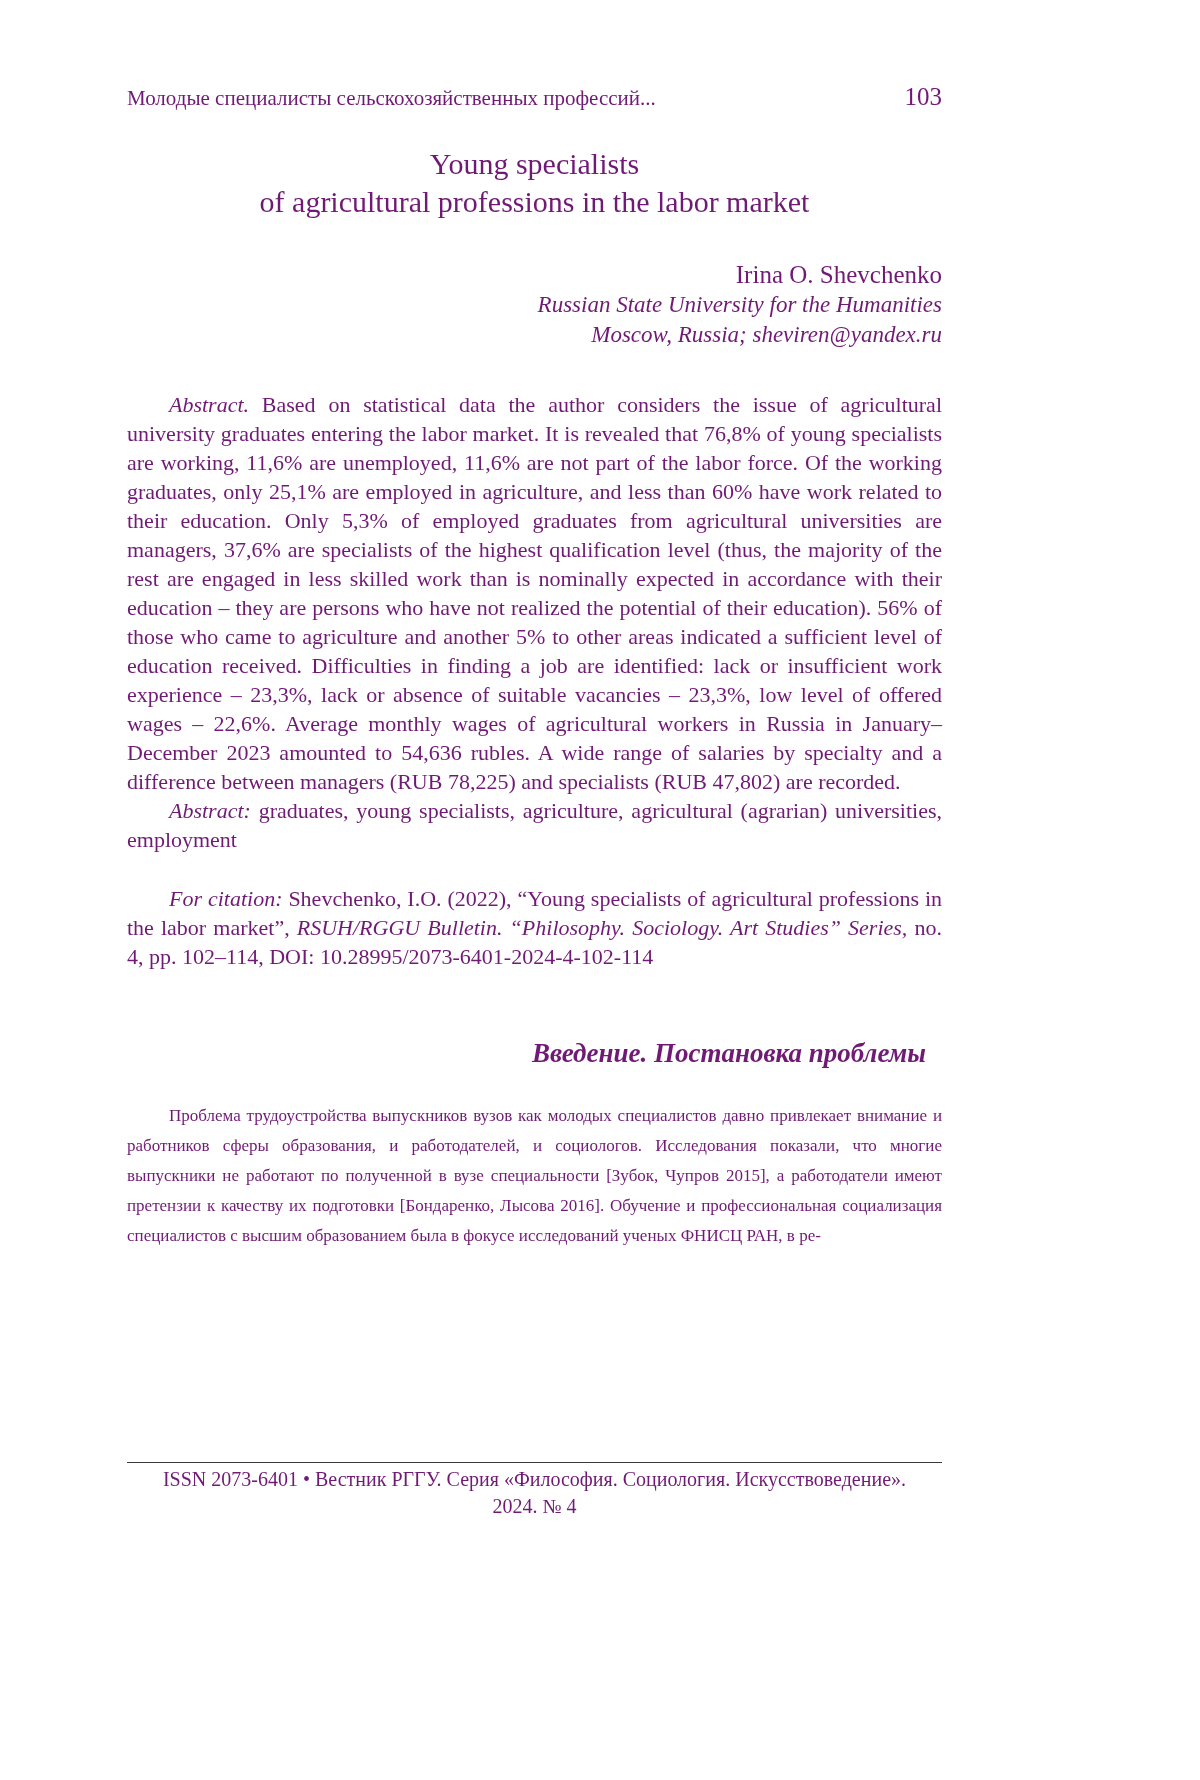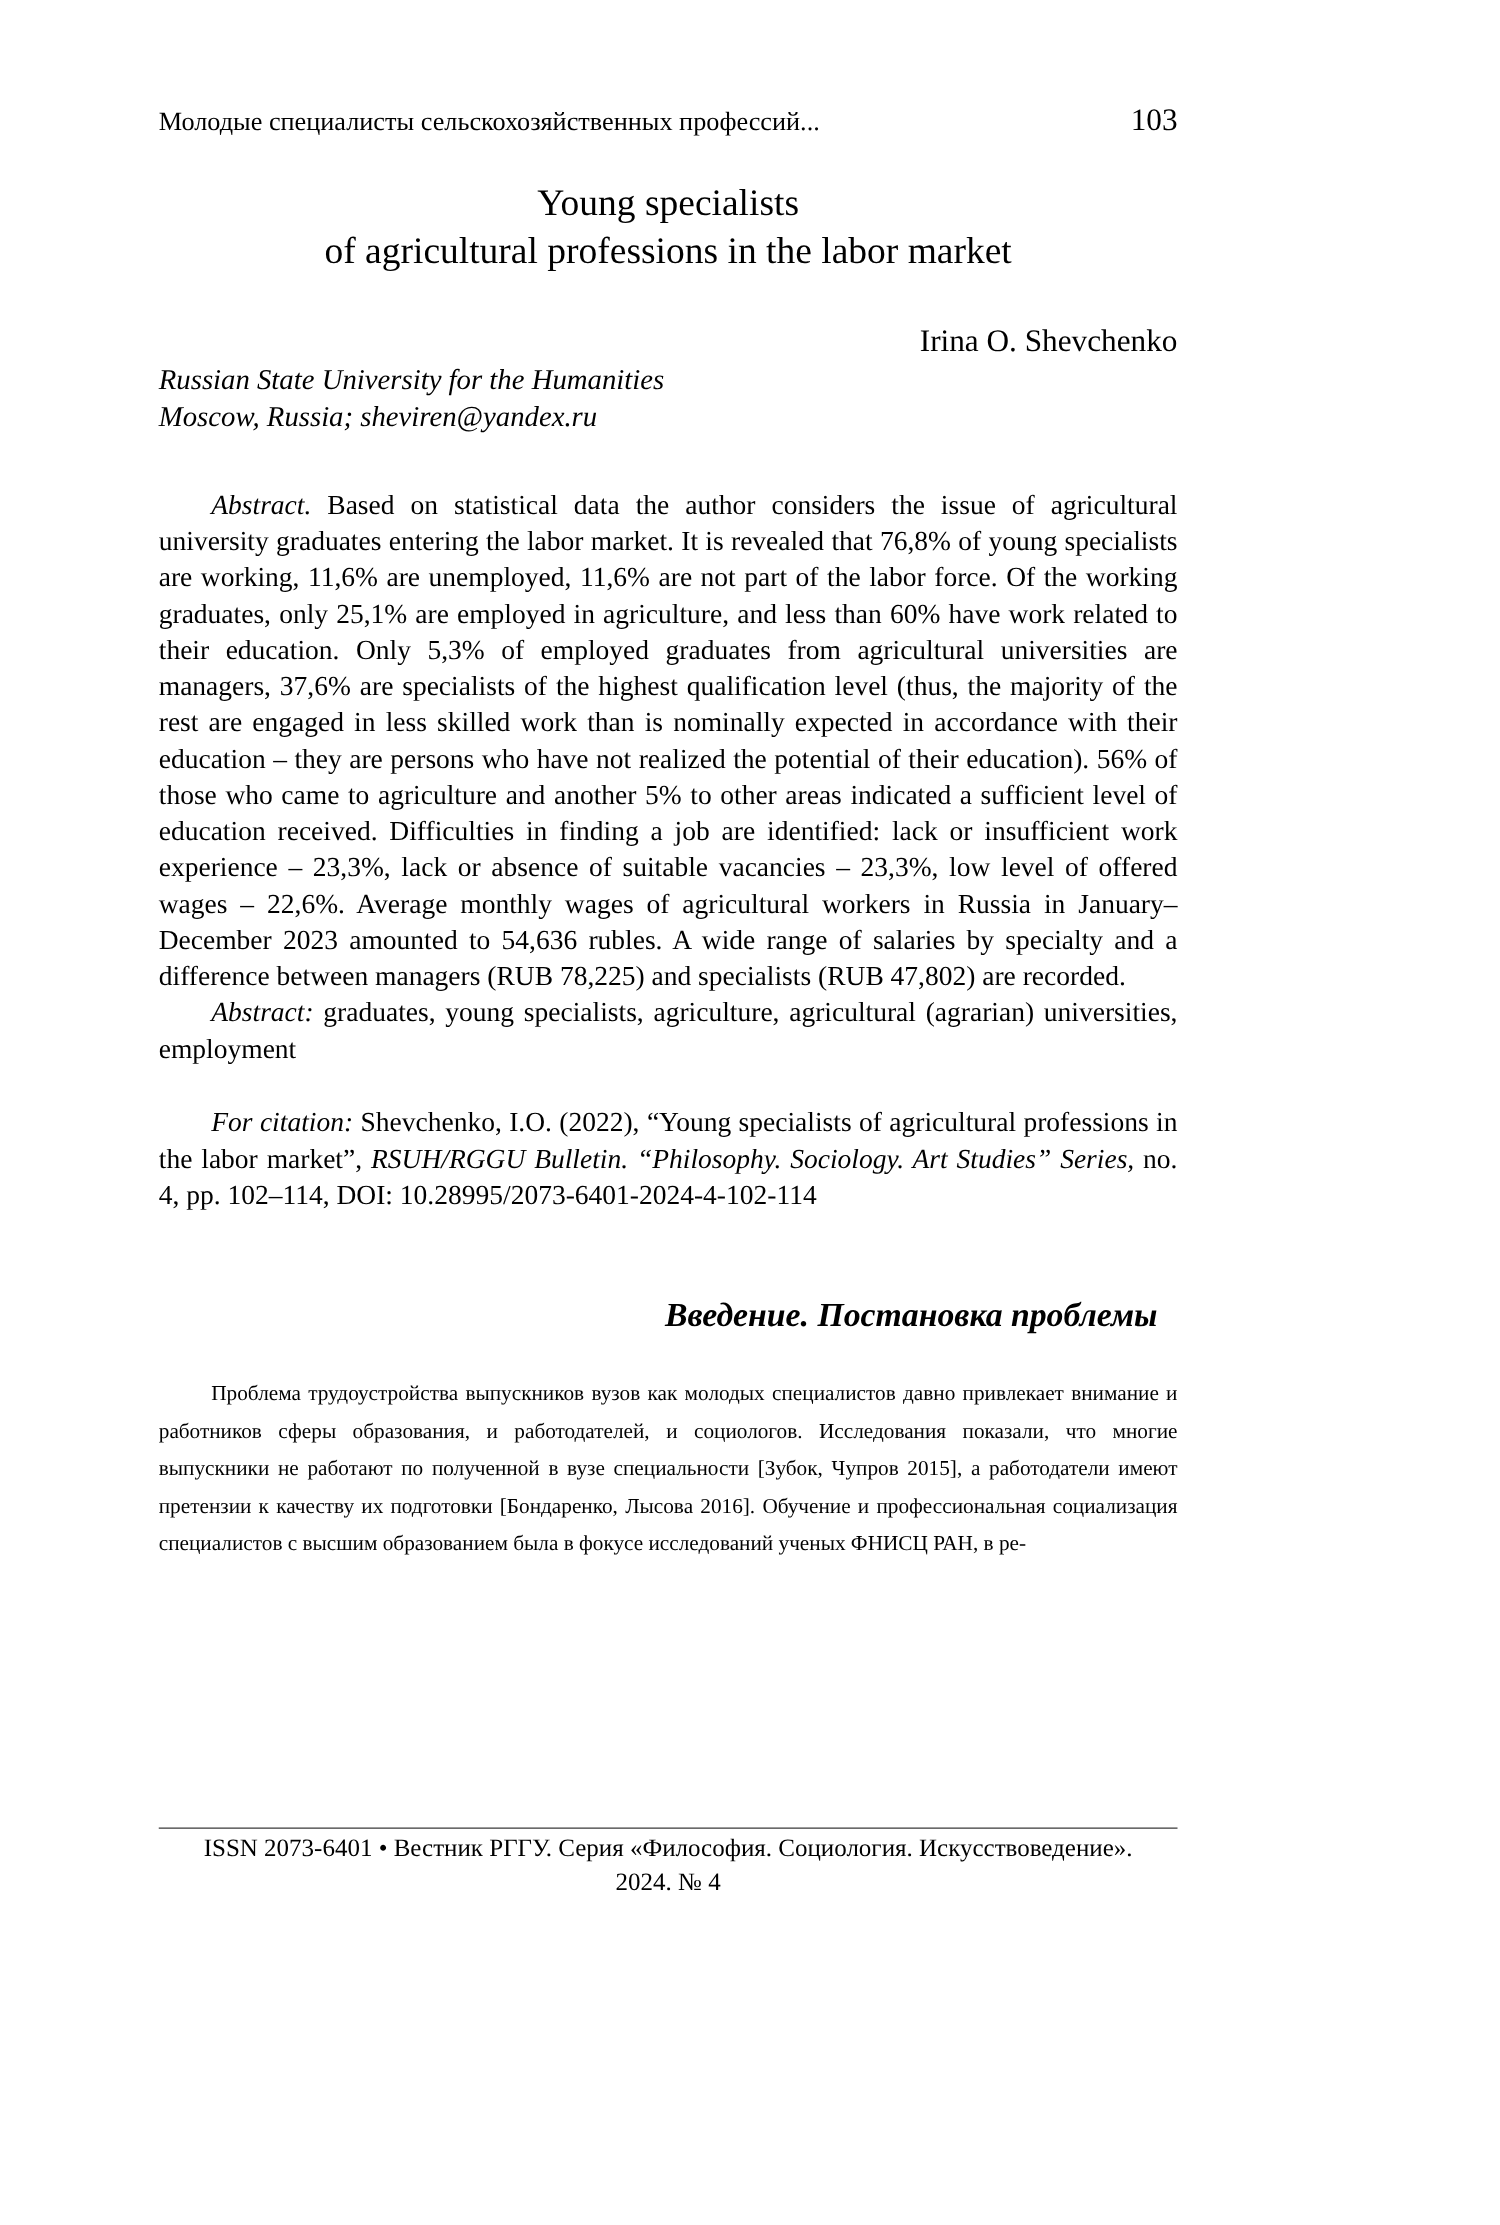--- a/index.html
+++ b/index.html
@@ -4,21 +4,21 @@
 <style>
   html, body { margin: 0; padding: 0; }
   body { background: #ffffff; }
 
   .page {
     position: relative;
     width: 1200px;
     height: 1780px;
     margin: 0 auto;
     background: #ffffff;
-    color: #000000;
+    color: #701a75;
     font-family: "Liberation Serif", "DejaVu Serif", serif;
     overflow: hidden;
   }
 
   .content {
     position: absolute;
     top: 0;
     left: 127px;
     width: 815px;
   }
@@ -45,21 +45,21 @@
 
   .author {
     margin-top: 38px;
     font-size: 25px;
     text-align: right;
     line-height: 31px;
   }
 
   .affil {
     font-size: 23px;
-    text-align: left;
+    text-align: right;
     line-height: 30px;
   }
 
   .italic { font-style: italic; }
 
   .para {
     margin: 0;
     font-size: 22px;
     line-height: 29px;
     text-align: justify;

